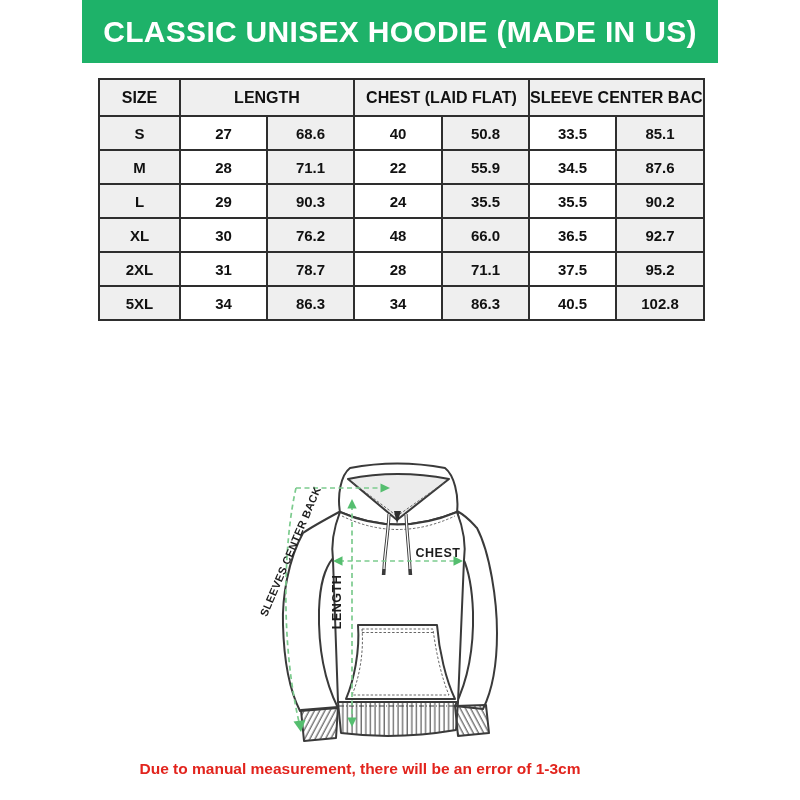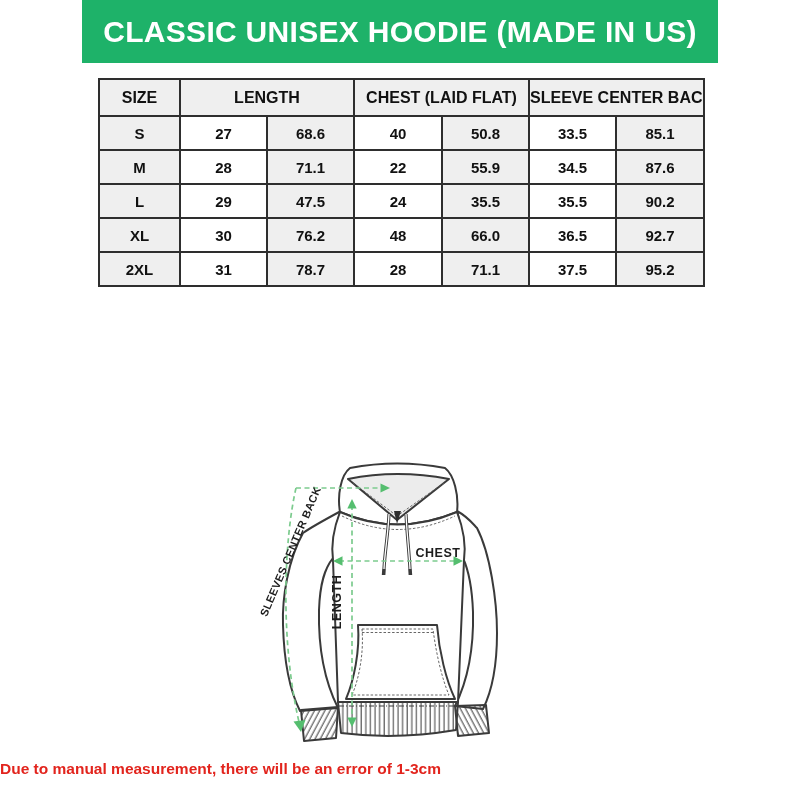--- a/index.html
+++ b/index.html
@@ -13,21 +13,21 @@
   .tablewrap{position:absolute;left:98px;top:78px;}
   table.size{border-collapse:collapse;table-layout:fixed;width:605px;padding-left:31px;}
   table.size th,table.size td{border:2px solid #2e2e2e;text-align:center;vertical-align:middle;
           padding:0;color:#111;font-weight:bold;overflow:hidden;white-space:nowrap;}
   table.size th{height:33px;font-size:16px;background:#efefef;}
   table.size td{height:32px;font-size:15px;background:#fff;}
   table.size tr.striped td:nth-child(odd){background:#efefef;}
   
   .diagram{position:absolute;left:258px;top:450px;width:290px;height:308px;}
   
-  .footnote{position:absolute;left:0;top:760px;width:720px;text-align:left;
+  .footnote{position:absolute;left:0;top:760px;width:720px;text-align:center;
           font-size:15.5px;font-weight:bold;}
 </style>
 </head>
 <body>
 
 <div class="canvas">
 
   <div class="banner" style="background:#1EB269;">
     <h1>CLASSIC UNISEX HOODIE (MADE IN US)</h1>
   </div>
@@ -64,21 +64,21 @@
         <td>28</td>
         <td>71.1</td>
         <td>22</td>
         <td>55.9</td>
         <td>34.5</td>
         <td>87.6</td>
       </tr>
       <tr class="striped">
         <td>L</td>
         <td>29</td>
-        <td>47.5</td>
+        <td>90.3</td>
         <td>24</td>
         <td>35.5</td>
         <td>35.5</td>
         <td>90.2</td>
       </tr>
       <tr class="striped">
         <td>XL</td>
         <td>30</td>
         <td>76.2</td>
         <td>48</td>
@@ -87,20 +87,29 @@
         <td>92.7</td>
       </tr>
       <tr class="striped">
         <td>2XL</td>
         <td>31</td>
         <td>78.7</td>
         <td>28</td>
         <td>71.1</td>
         <td>37.5</td>
         <td>95.2</td>
+      </tr>
+      <tr class="striped">
+        <td>5XL</td>
+        <td>34</td>
+        <td>86.3</td>
+        <td>34</td>
+        <td>86.3</td>
+        <td>40.5</td>
+        <td>102.8</td>
       </tr>
       </tbody>
     </table>
   </div>
 
   <svg class="diagram" viewBox="0 0 290 308">
     <defs>
       <pattern id="ribV" width="4.6" height="40" patternUnits="userSpaceOnUse">
         <path d="M2,0 V40" stroke="#3a3a3a" stroke-width="1"></path>
       </pattern>

